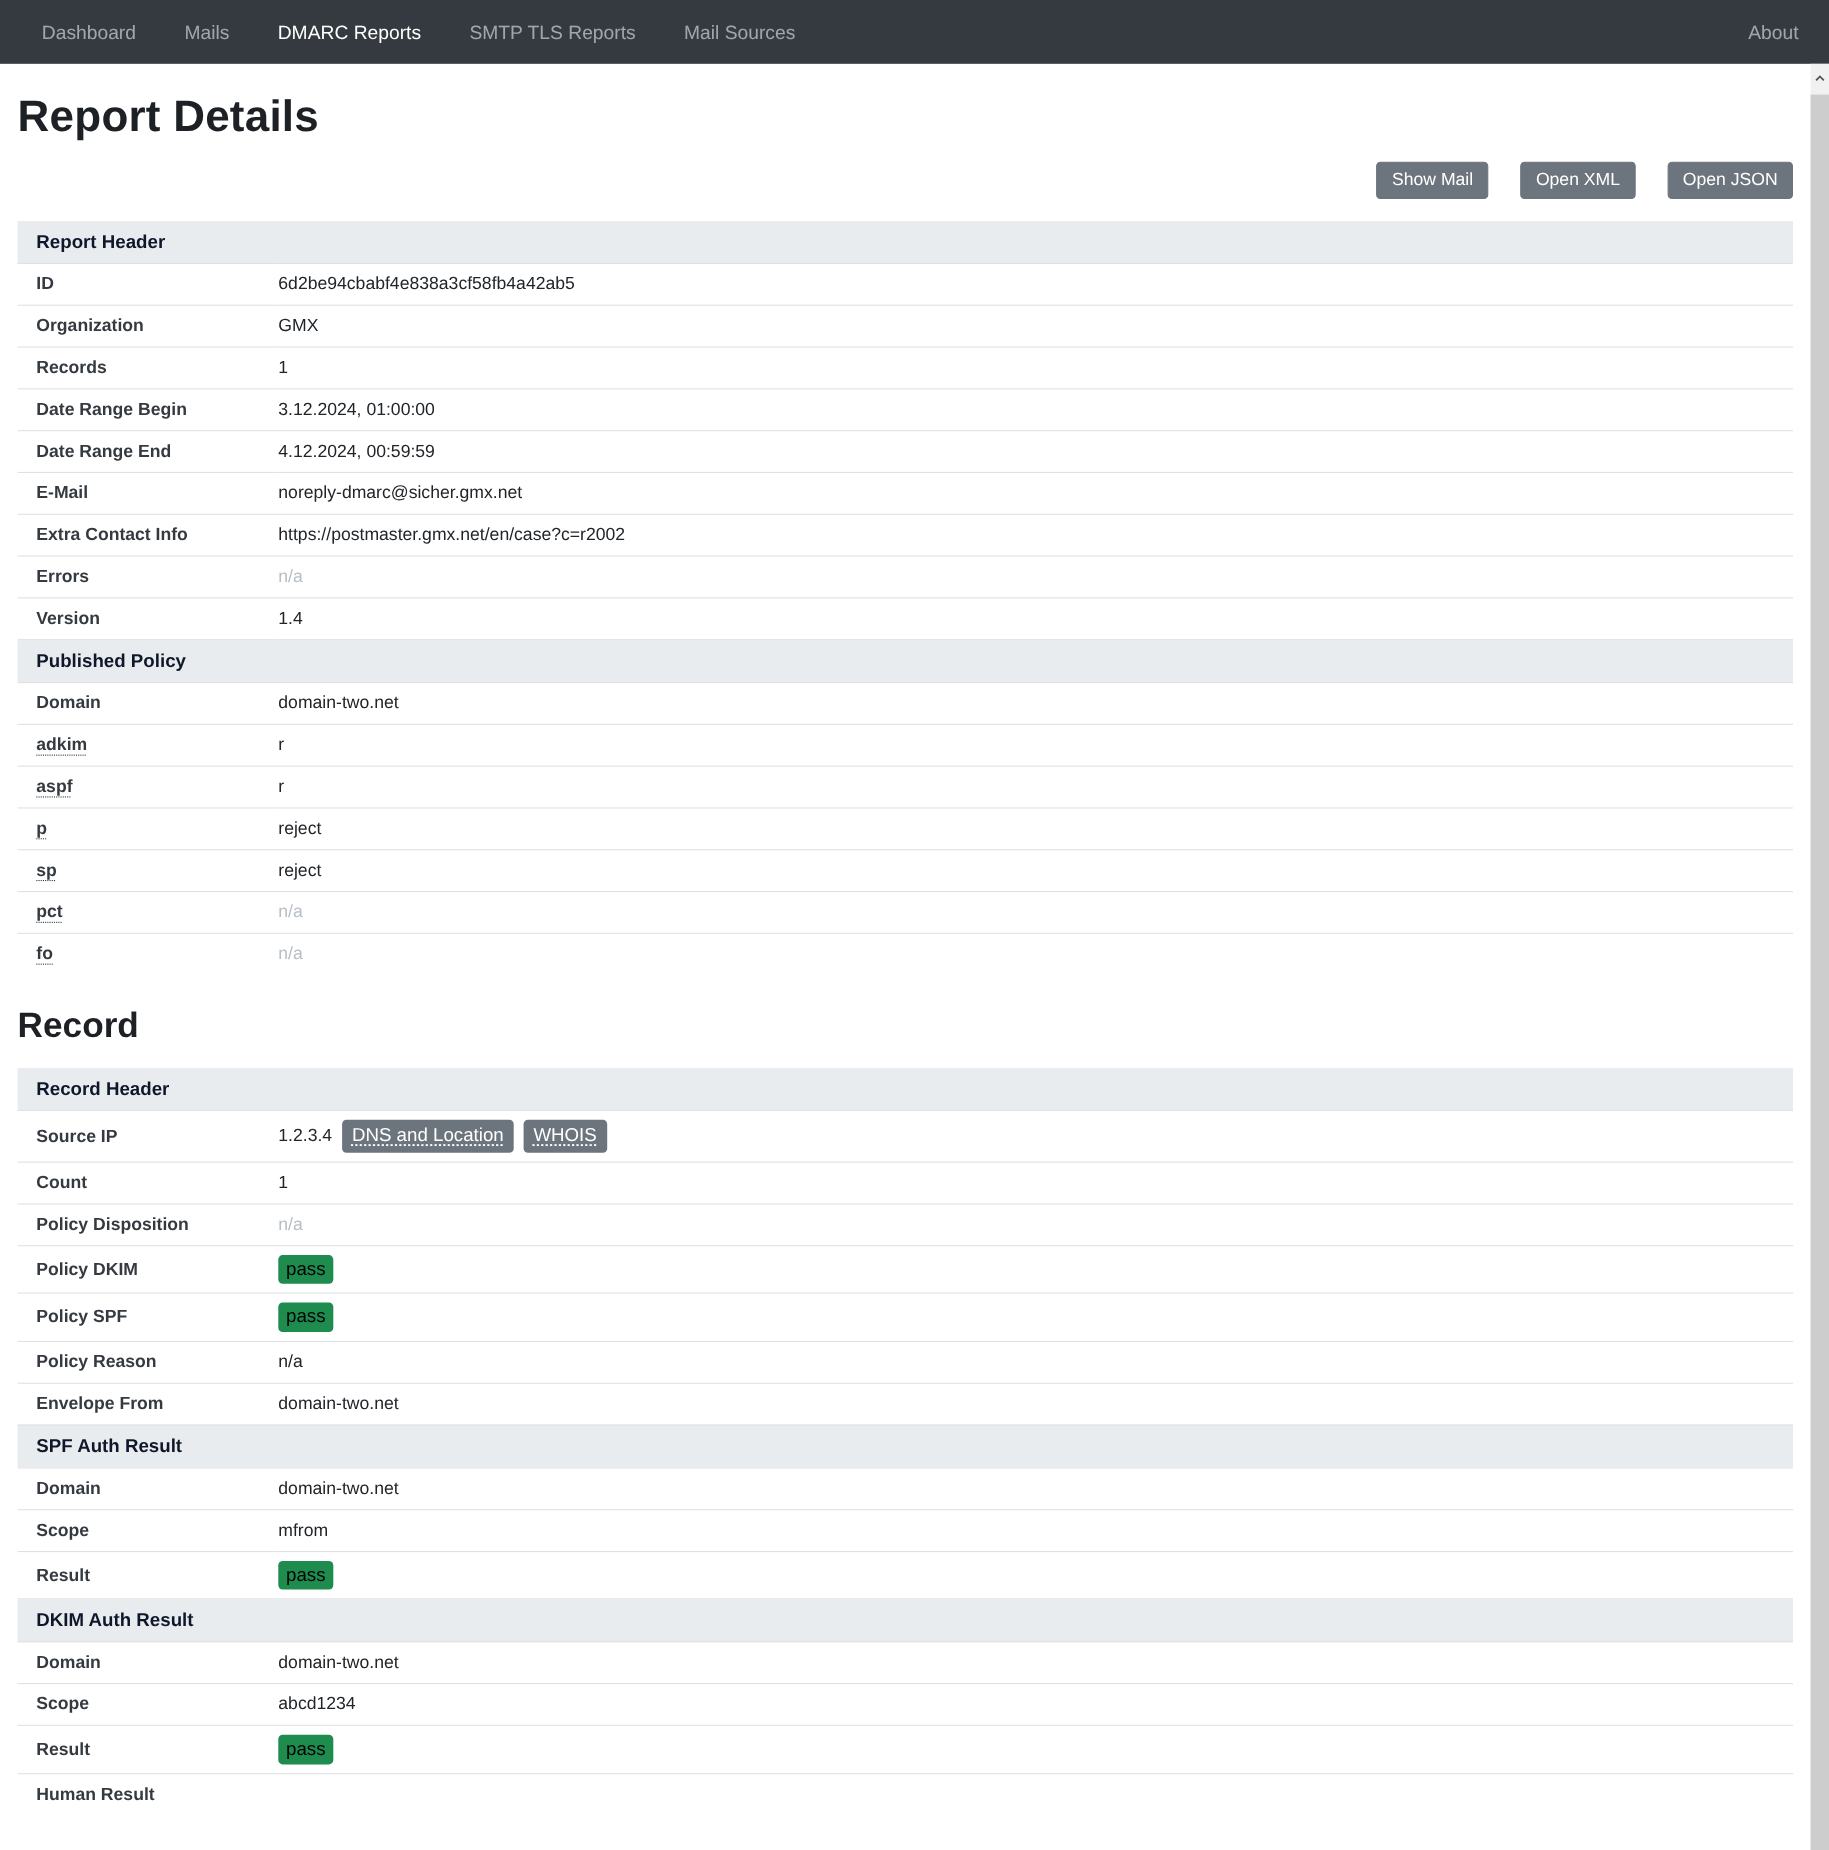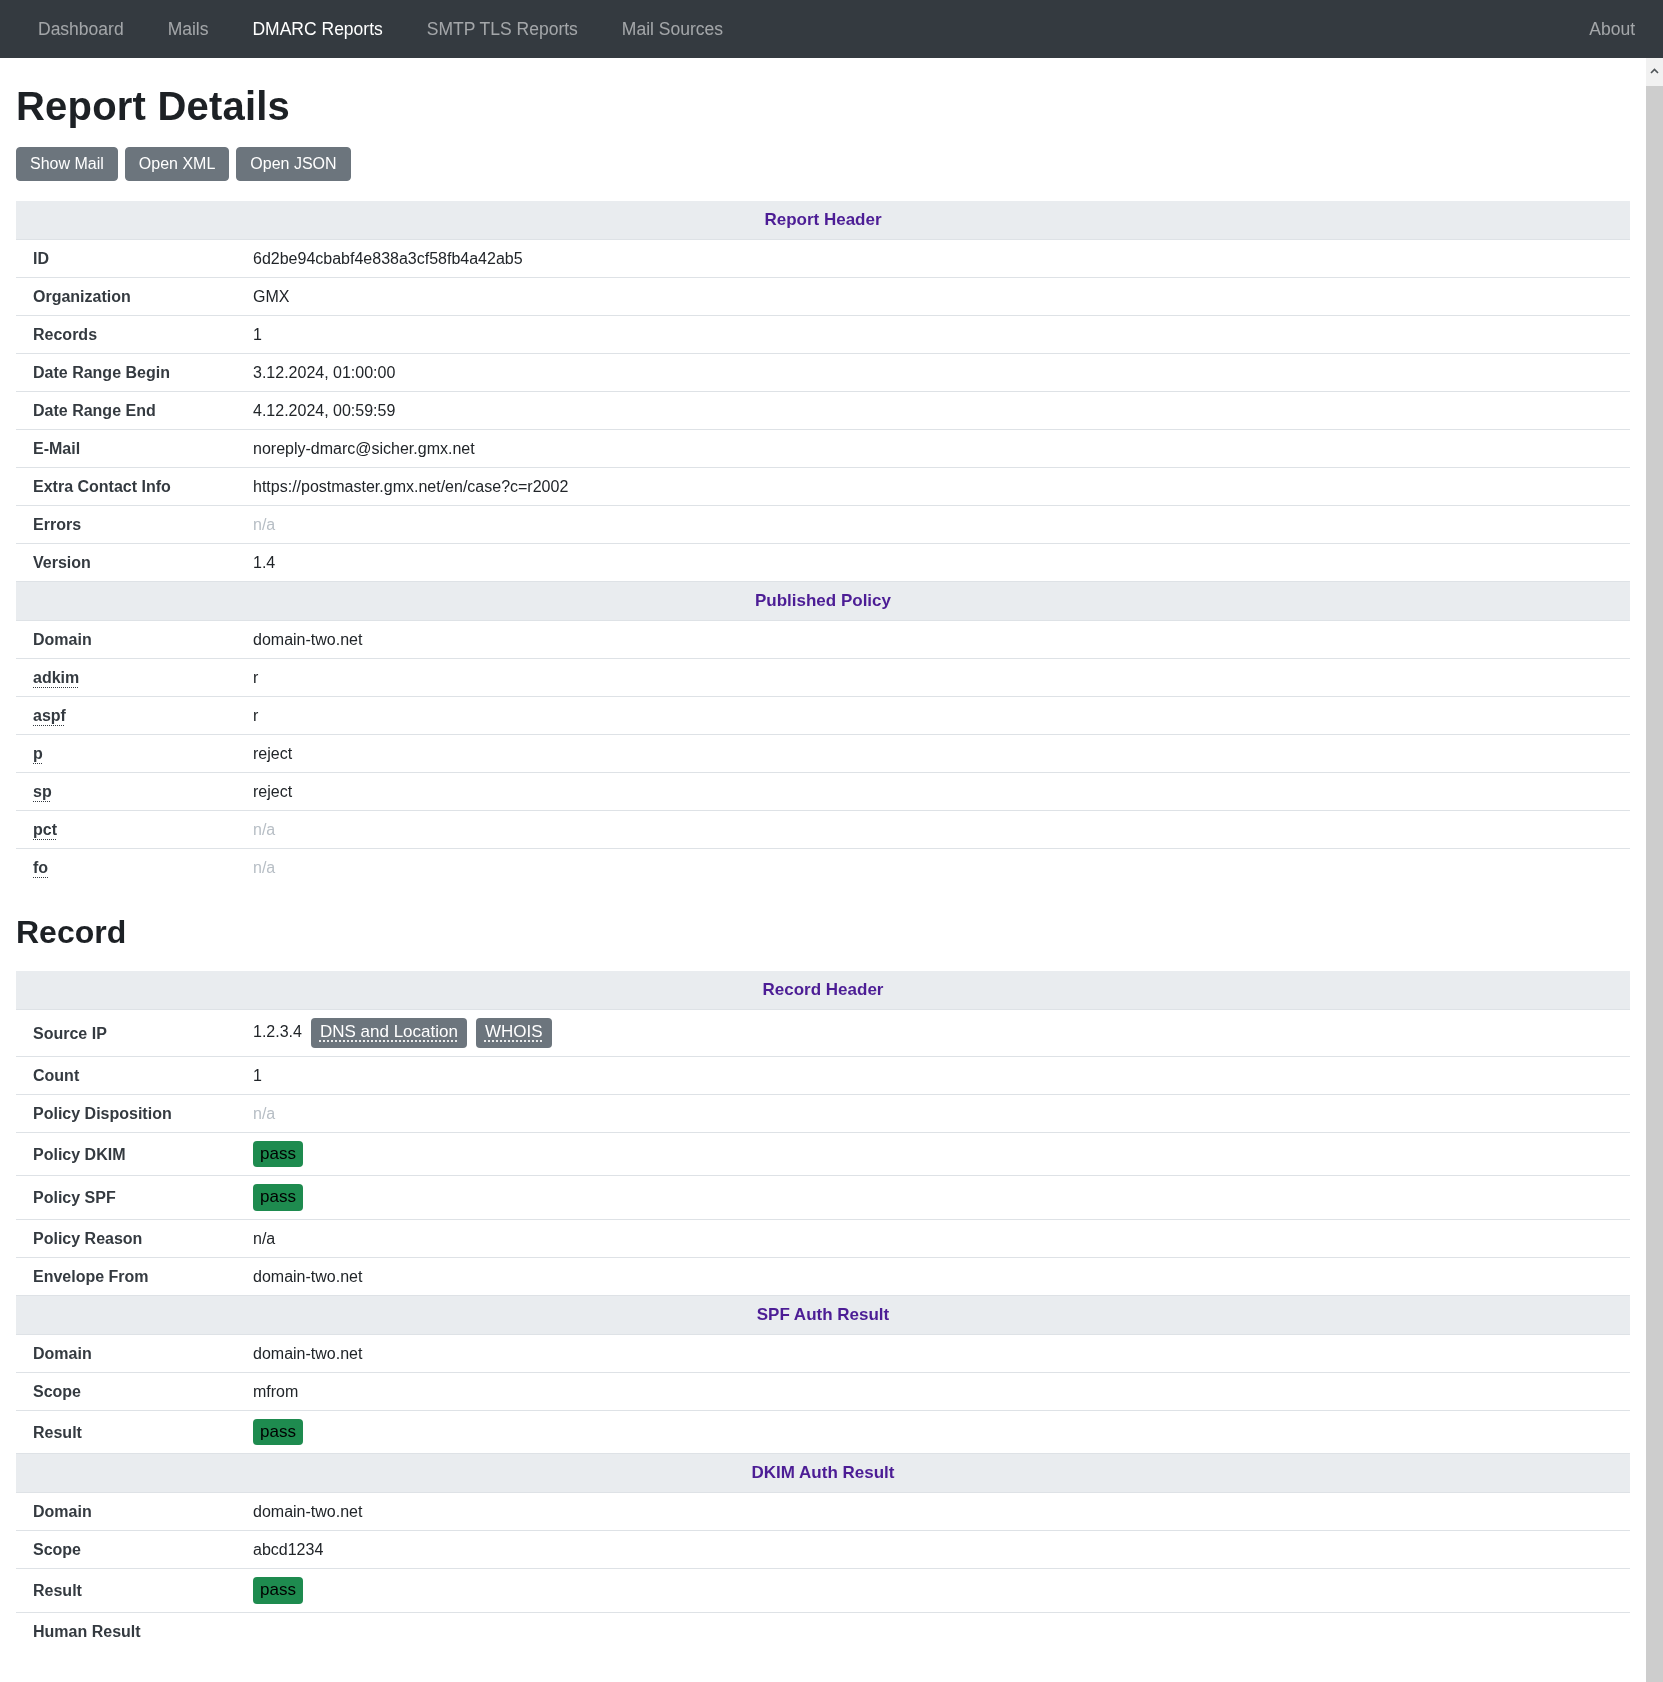--- a/index.html
+++ b/index.html
@@ -28,34 +28,33 @@
   .nav-link{
     color:rgba(255,255,255,.55);text-decoration:none;cursor:pointer;
     padding:8px 12px;font-size:17.5px;white-space:nowrap;margin-left:20px;
   }
   .nav-list.left .nav-link:first-child{padding-left:2px;}
   .nav-link.active{color:#ffffff;}
   
   .content{padding:10px 16px 0 16px;margin-right:17px;}
   h1{font-size:40px;font-weight:700;margin:16px 0 8px;color:#1d2125;letter-spacing:.2px;}
   h2{font-size:32px;font-weight:700;margin:28px 0 0;color:#1d2125;}
-  .actions{display:flex;gap:7px;margin:18px 0 4px;}
+  .actions{display:flex;gap:29px;margin:18px 0 4px;justify-content:flex-end;}
   .btn{
     background:var(--btn-gray);color:#fff;border:1px solid var(--btn-gray);
     border-radius:4px;padding:5px 13px;font-size:16px;cursor:pointer;
     font-family:inherit;line-height:1.4;
   }
   
   table.kv{width:100%;border-collapse:collapse;margin-top:20px;}
   .kv th,.kv td{text-align:left;vertical-align:middle;}
   .kv .sec th{
-    background:var(--sechead-bg);color:#4c1d95;
+    background:var(--sechead-bg);color:#0f172a;
     font-size:17px;font-weight:700;padding:9px 17px;
     border-top:1px solid var(--border);
-    text-align:center;
   }
   .kv tbody:first-child .sec th{border-top:none;}
   .kv td{border-top:1px solid var(--border);padding:8px 17px;font-size:16px;line-height:21px;}
   .kv td.lbl{width:237px;font-weight:700;color:var(--label);padding-right:0;}
   .kv td.val{padding-left:0;color:#212529;}
   .muted{color:var(--muted);}
   .abbr{
     text-decoration:underline dotted;text-decoration-thickness:1px;
     text-underline-offset:4px;cursor:help;text-align:right;
   }

